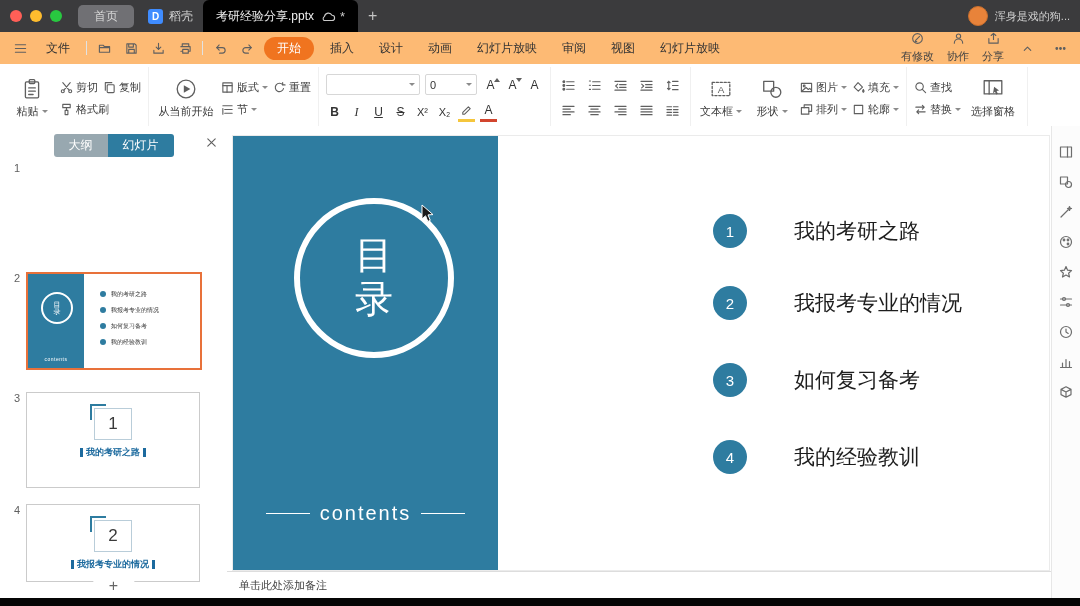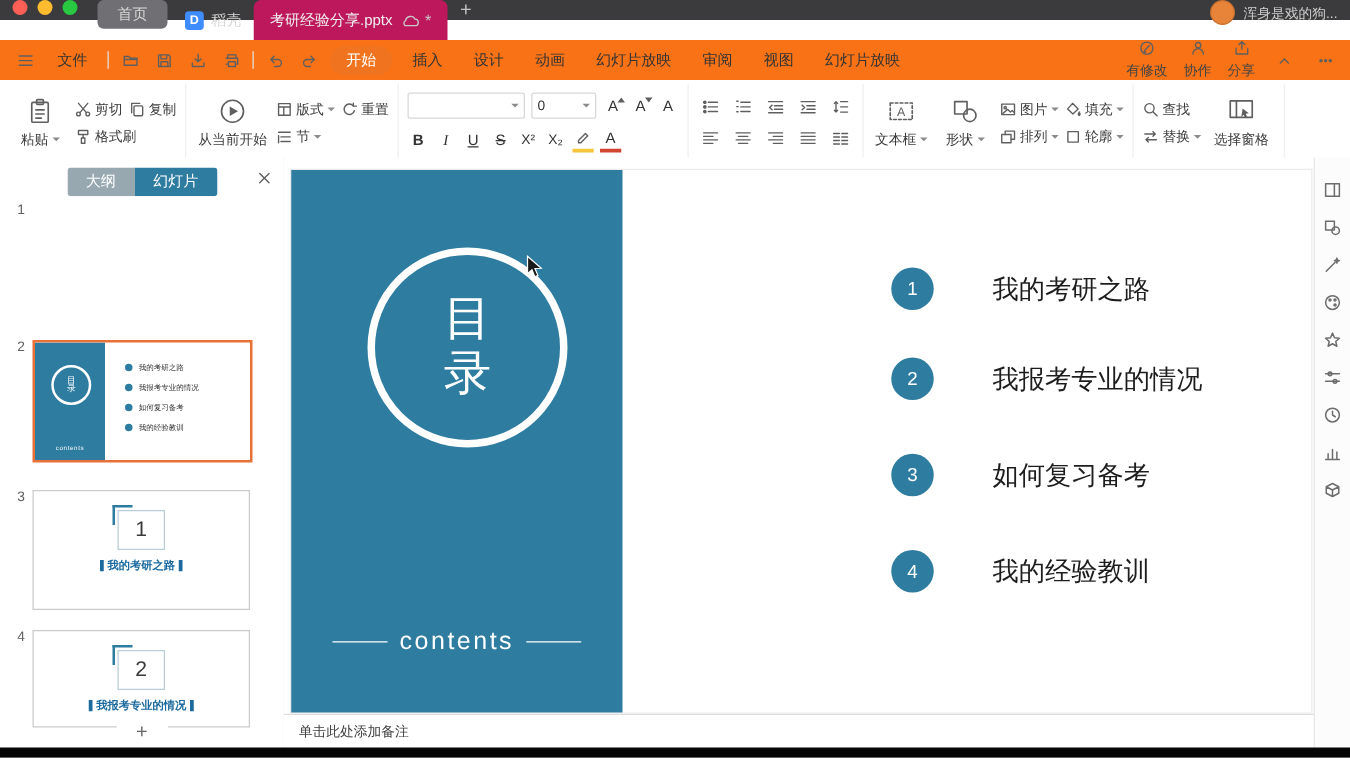--- a/index.html
+++ b/index.html
@@ -1,37 +1,37 @@
 <!DOCTYPE html>
 <html style="--accent: #2e7ca0; --menu-active: #f0741f; --thumb-selected: #e8713a; --titlebar-bg: #3b3b3d;"><head>
 <meta charset="utf-8">
 <style>
   html,body{margin:0;padding:0;background:#000;}
   .window{position:relative;width:1080px;height:606px;background:#fff;overflow:hidden;
           font-family:"Liberation Sans","DejaVu Sans",sans-serif;}
   
-  .titlebar{position:absolute;top:0;left:0;right:0;height:16px;background:var(--titlebar-bg,#3b3b3d);
-            display:flex;align-items:flex-start;padding:0 10px;}
+  .titlebar{position:absolute;top:0;left:0;right:0;height:32px;background:var(--titlebar-bg,#3b3b3d);
+            display:flex;align-items:center;padding:0 10px;}
   .traffic{display:flex;gap:8px;margin-right:16px;}
   .tl{width:12px;height:12px;border-radius:50%;display:inline-block;}
   .tl.red{background:#ff5f57}.tl.yellow{background:#febc2e}.tl.green{background:#28c840}
   .ttab{height:32px;display:flex;align-items:center;gap:6px;padding:0 13px;font-size:12px;color:#d6d6d6;}
   .ttab.home{height:23px;background:#707074;border-radius:5px;margin-right:4px;padding:0 16px;}
   .ttab.docer{padding:0 10px;}
   .dbadge{width:15px;height:15px;border-radius:3px;background:#3f8cff;color:#fff;font-size:10px;font-weight:bold;
           display:flex;align-items:center;justify-content:center;}
-  .ttab.doc{background:#be185d;border-radius:6px 6px 0 0;color:#efefef;}
+  .ttab.doc{background:#000000;border-radius:6px 6px 0 0;color:#efefef;}
   .cloudi{width:16px;height:11px;stroke:#c9c9c9;fill:none;stroke-width:1.1;}
   .modstar{color:#c9c9c9;font-size:13px;margin-left:-2px;}
   .newtab{color:#c3c3c3;font-size:16px;margin-left:10px;}
   .tb-right{margin-left:auto;display:flex;align-items:center;gap:7px;}
   .avatar{width:18px;height:18px;border-radius:50%;background:#e8833a;display:inline-block;border:1px solid #c96f2e;}
   .uname{color:#cfcfcf;font-size:11px;}
   
-  .menubar{position:absolute;top:32px;left:0;right:0;height:32px;background:#f97316;border-bottom:1px solid #ededed;
+  .menubar{position:absolute;top:32px;left:0;right:0;height:32px;background:#fdba74;border-bottom:1px solid #ededed;
            display:flex;align-items:center;padding:0 10px;gap:7px;font-size:12px;color:#333;}
   .micon{width:20px;height:20px;display:flex;align-items:center;justify-content:center;}
   .svgi{width:13px;height:13px;stroke:#5f5f5f;fill:none;stroke-width:1.2;stroke-linecap:round;stroke-linejoin:round;}
   .svgb{width:22px;height:22px;stroke:#5f5f5f;fill:none;stroke-width:1.2;stroke-linecap:round;stroke-linejoin:round;}
   .vdiv{width:1px;height:14px;background:#e2e2e2;}
   .mitem{padding:3px 9px;white-space:nowrap;}
   .mitem.active{background:var(--menu-active,#f0741f);color:#fff;border-radius:12px;padding:3px 13px;}
   .mb-right{margin-left:auto;display:flex;align-items:center;gap:13px;color:#444;}
   .mr{display:flex;align-items:center;gap:4px;font-size:11px;white-space:nowrap;flex-direction:column;}
   

